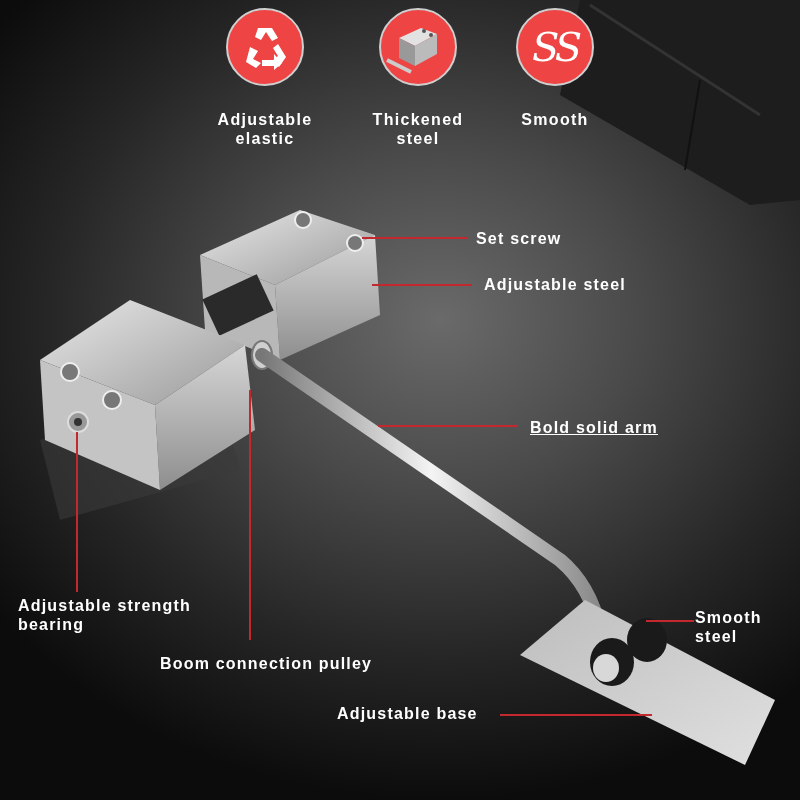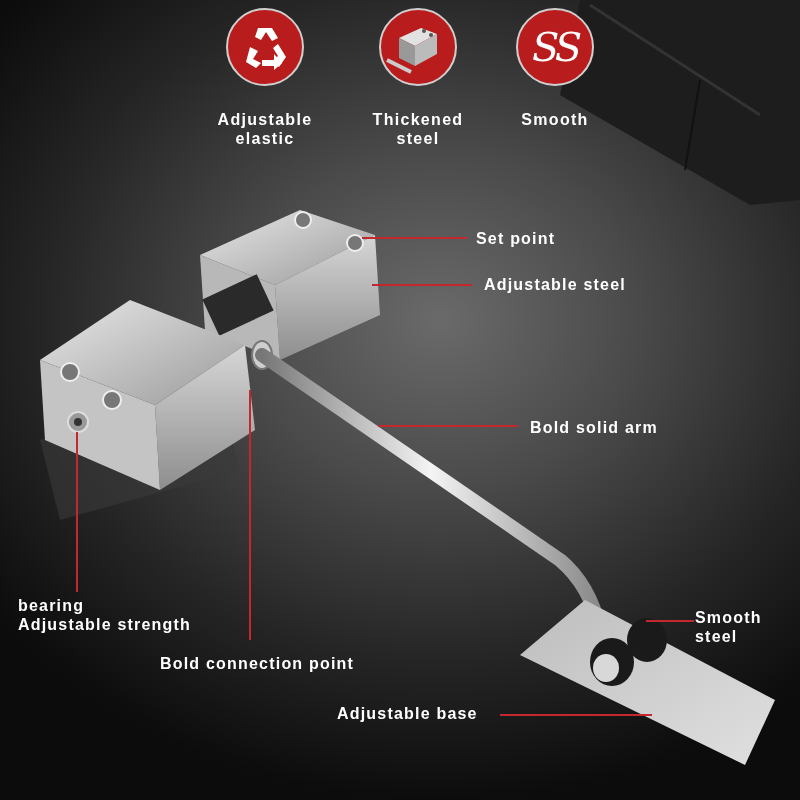--- a/index.html
+++ b/index.html
@@ -2,21 +2,21 @@
 <html><head>
 <meta charset="utf-8">
 <style>
   html, body { margin:0; padding:0; }
   body { width:800px; height:800px; overflow:hidden; position:relative;
     font-family:"Liberation Sans", sans-serif; font-weight:bold; color:#fff;
     background: radial-gradient(ellipse 70% 60% at 55% 40%, #6a6a6a 0%, #4a4a4a 35%, #262626 70%, #0c0c0c 100%); }
   .stage { position:absolute; inset:0; }
   .feature { position:absolute; top:8px; width:130px; text-align:center; }
   .feature .circle { width:74px; height:74px; border-radius:50%; border:2px solid #cfcfcf; margin:0 auto;
-    position:relative; background:#b91c1c; overflow:hidden; }
+    position:relative; background:#ef4444; overflow:hidden; }
   .feature .circle::after { content:""; position:absolute; inset:-2px; border-radius:50%;
     border:2px solid transparent; border-top-color:#d0303a; transform:rotate(25deg); }
   .feature .label { margin-top:24px; font-size:16px; letter-spacing:1.3px; line-height:19px; }
   .callout { position:absolute; font-size:16px; letter-spacing:1.2px; line-height:19px; white-space:nowrap; }
   .line { position:absolute; background:#c4282f; }
   .dark-shadow { position:absolute; }
 </style>
 </head>
 <body>
 
@@ -122,26 +122,26 @@
   </div>
 
   <div class="line" style="left:362px;top:237px;width:105px;height:2px;"></div>
   <div class="line" style="left:372px;top:284px;width:100px;height:2px;"></div>
   <div class="line" style="left:378px;top:425px;width:140px;height:2px;"></div>
   <div class="line" style="left:76px;top:432px;width:2px;height:160px;"></div>
   <div class="line" style="left:249px;top:390px;width:2px;height:250px;"></div>
   <div class="line" style="left:646px;top:620px;width:48px;height:2px;"></div>
   <div class="line" style="left:500px;top:714px;width:152px;height:2px;"></div>
 
-  <div class="callout" style="left:476px;top:229px;">Set point</div>
+  <div class="callout" style="left:476px;top:229px;">Set screw</div>
   <div class="callout" style="left:484px;top:275px;">Adjustable steel</div>
-  <div class="callout" style="left:530px;top:418px;">Bold solid arm</div>
+  <div class="callout" style="left:530px;top:418px;text-decoration:underline;">Bold solid arm</div>
   <div class="callout" style="left:18px;top:596px;">
+    <div>Adjustable strength</div>
     <div>bearing</div>
-    <div>Adjustable strength</div>
   </div>
-  <div class="callout" style="left:160px;top:654px;">Bold connection point</div>
+  <div class="callout" style="left:160px;top:654px;">Boom connection pulley</div>
   <div class="callout" style="left:695px;top:608px;">
     <div>Smooth</div>
     <div>steel</div>
   </div>
   <div class="callout" style="left:337px;top:704px;">Adjustable base</div>
 </div>
 
 </body></html>

